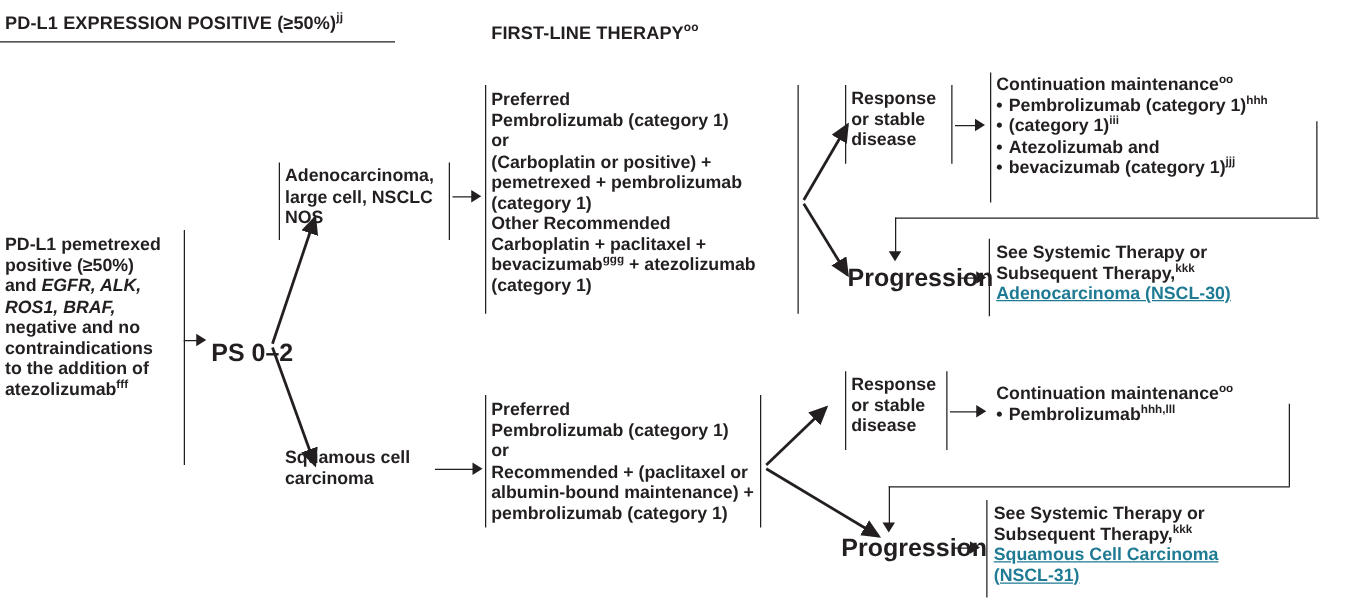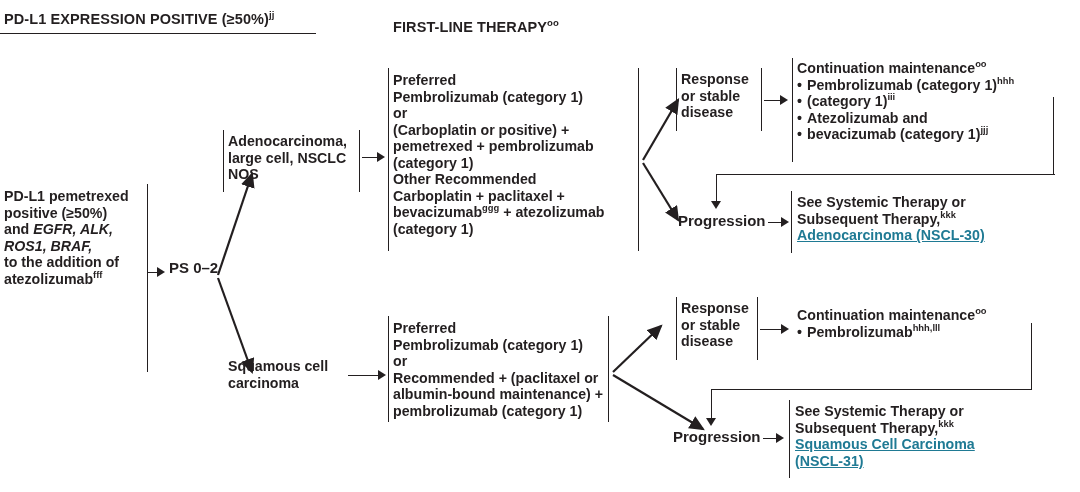--- a/index.html
+++ b/index.html
@@ -39,21 +39,21 @@
 
   
   .node {
     font-size: 14.2px;
     font-weight: bold;
     line-height: 1.165;
     white-space: nowrap;
   }
   .plain {
     font-weight: bold;
-    font-size: 15px;
+    font-size: 20px;
     line-height: 1.165;
     white-space: nowrap;
   }
   .ital { font-style: italic; }
 
   sup {
     font-size: 0.66em;
     line-height: 0;
     vertical-align: super;
     font-weight: bold;
@@ -122,31 +122,33 @@
 
   <div class="abs col-header" style="left:393px; top:20px;">
     <span>FIRST-LINE THERAPY</span><sup>oo</sup>
   </div>
 
   <div class="abs node" style="left:4px; top:188px; width:142px;">
     <div>PD-L1 pemetrexed</div>
     <div>positive (≥50%)</div>
     <div><span>and </span><span class="ital">EGFR, ALK,</span></div>
     <div class="ital">ROS1, BRAF,</div>
+    <div>negative and no</div>
+    <div>contraindications</div>
     <div>to the addition of</div>
     <div><span>atezolizumab</span><sup>fff</sup></div>
   </div>
 
   <div class="vrule" style="left:147px; top:184px; height:188px;"></div>
 
   <div class="hline" style="left:147px; top:272px; width:11px;"></div>
   <div class="arrow-r" style="left:157px; top:267px;"></div>
 
 
-  <div class="abs plain" style="left:169px; top:259px;">
+  <div class="abs plain" style="left:169px; top:272px;">
     <span>PS 0–2</span>
   </div>
 
   <svg class="abs" style="left:216px; top:150px; width:60px; height:230px; overflow:visible;">
     <defs>
       <marker id="ah" markerWidth="7" markerHeight="7" refX="6" refY="3.2" orient="auto">
         <polygon points="0,0 7,3.2 0,6.4" fill="#231f20"></polygon>
       </marker>
     </defs>
     <path d="M 2,125 L 36,24" stroke="#231f20" stroke-width="2.2" fill="none" marker-end="url(#ah)"></path>

